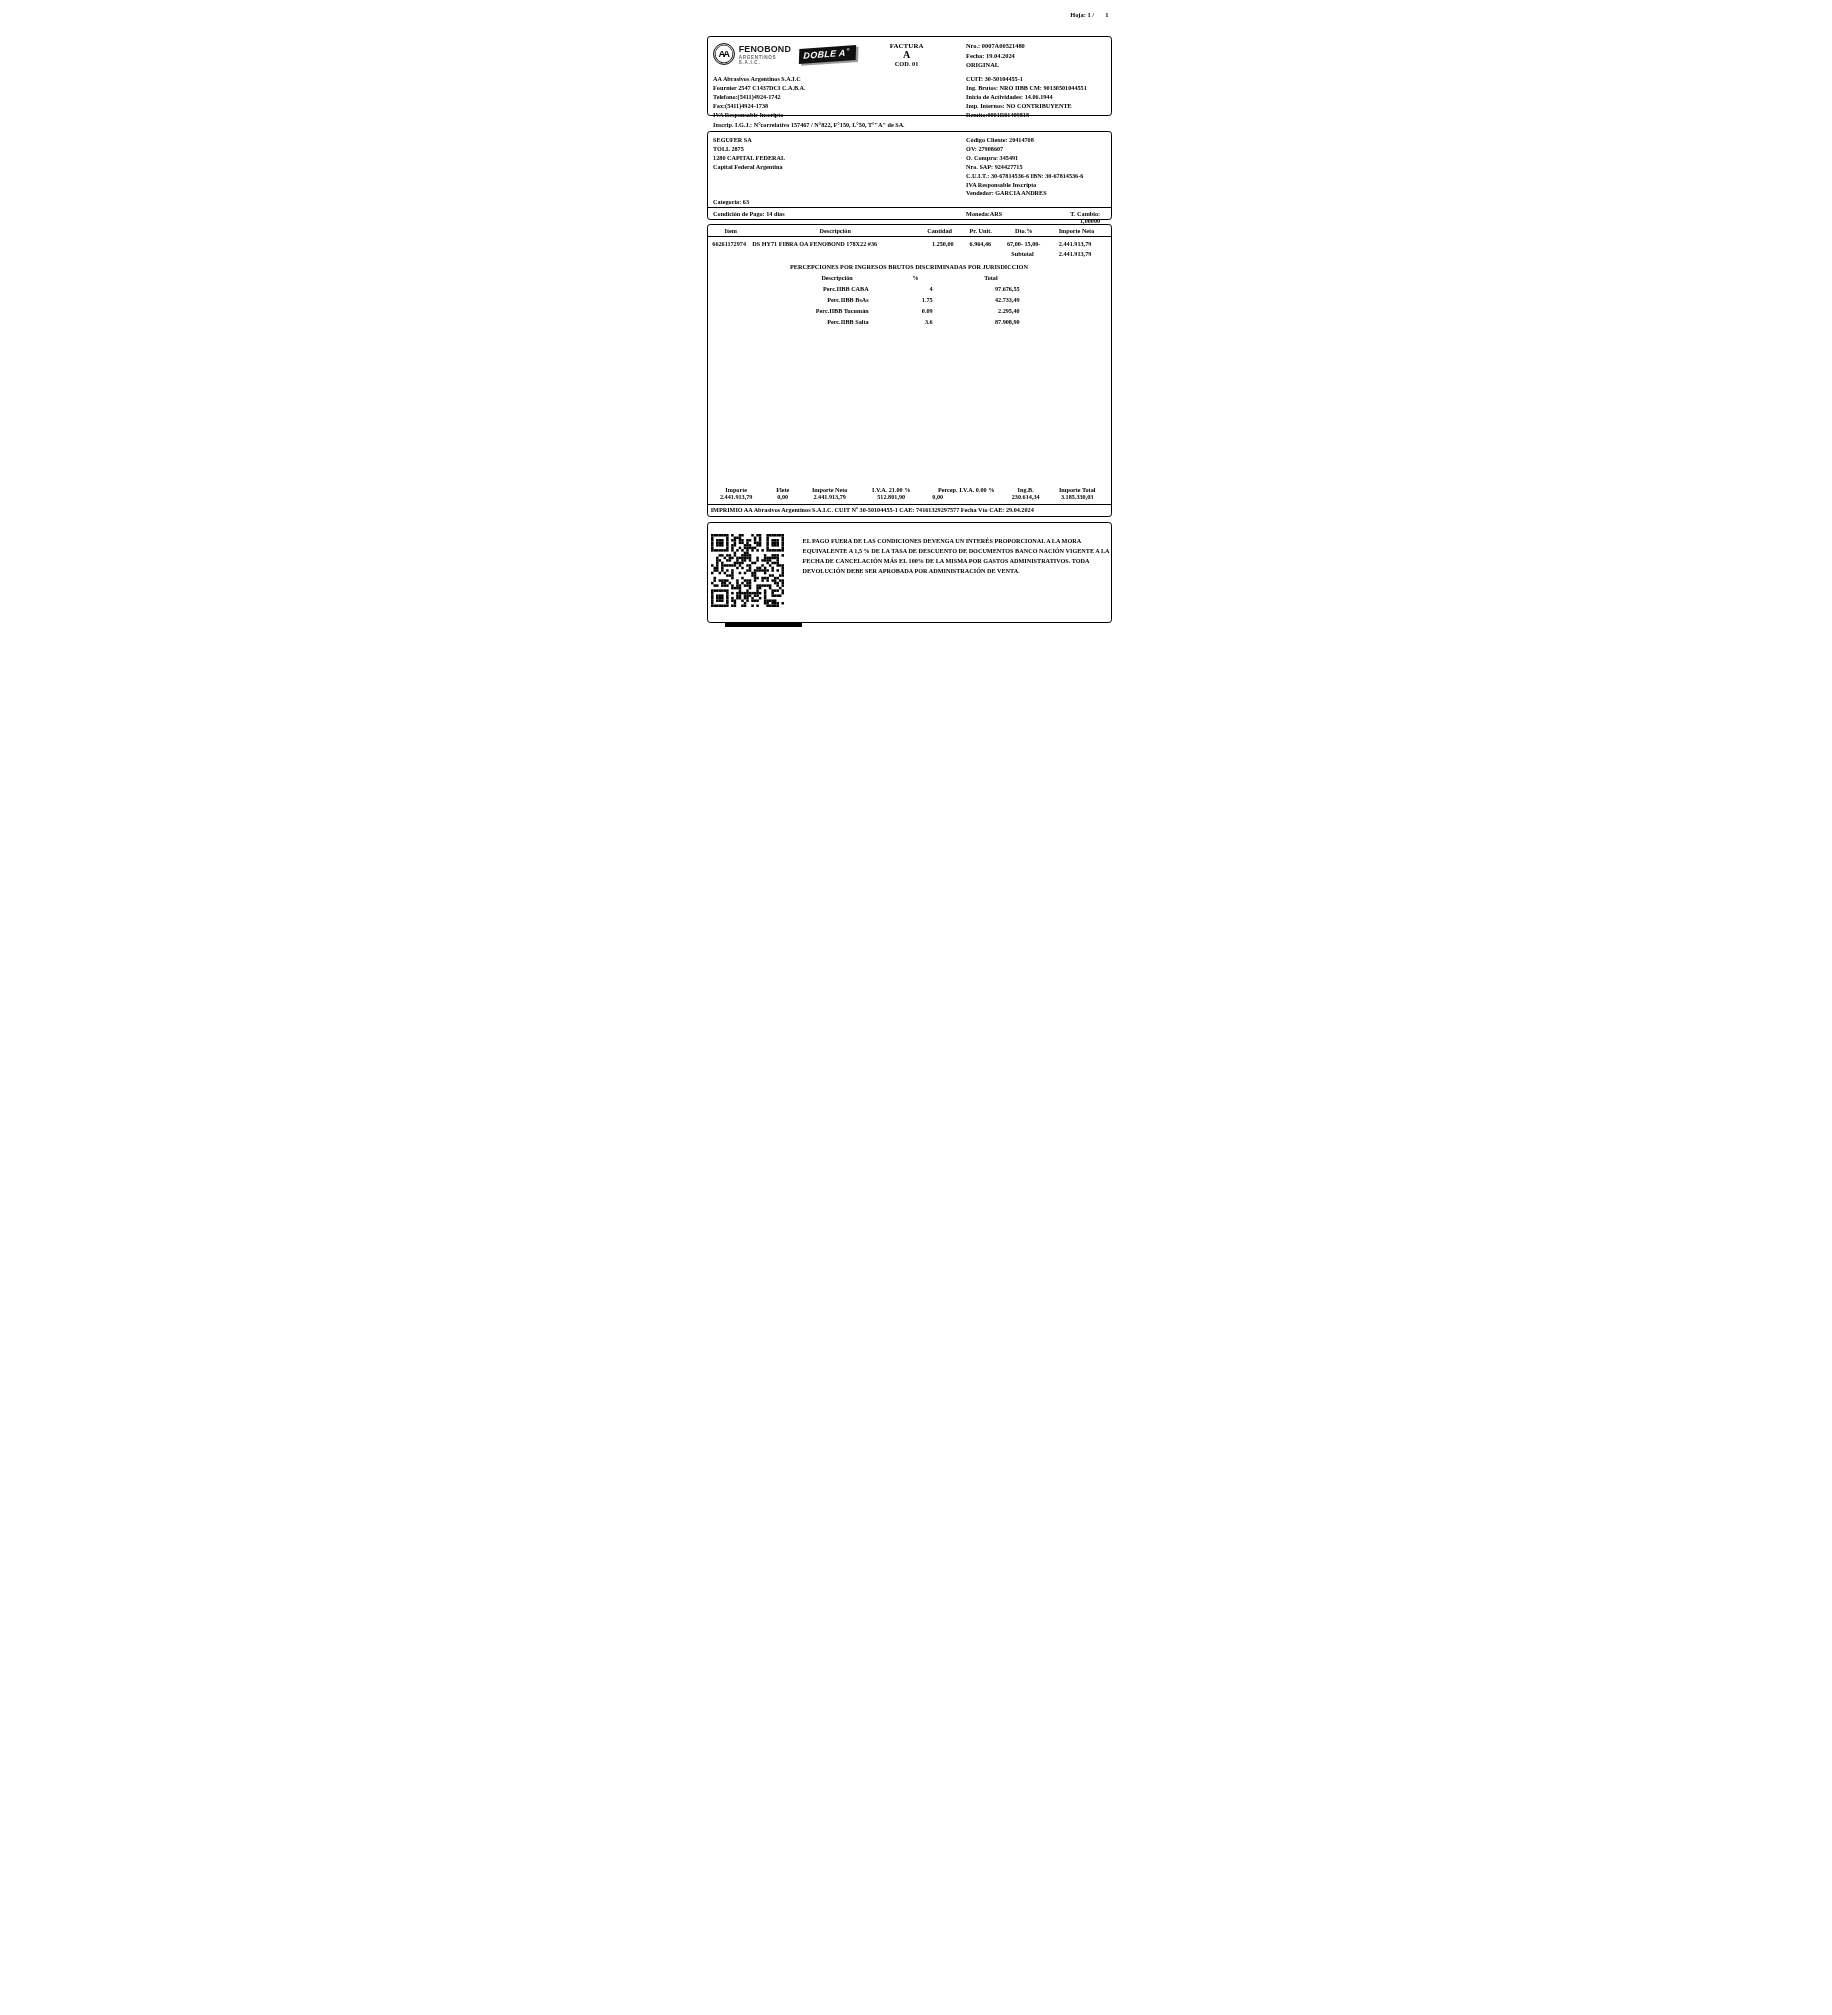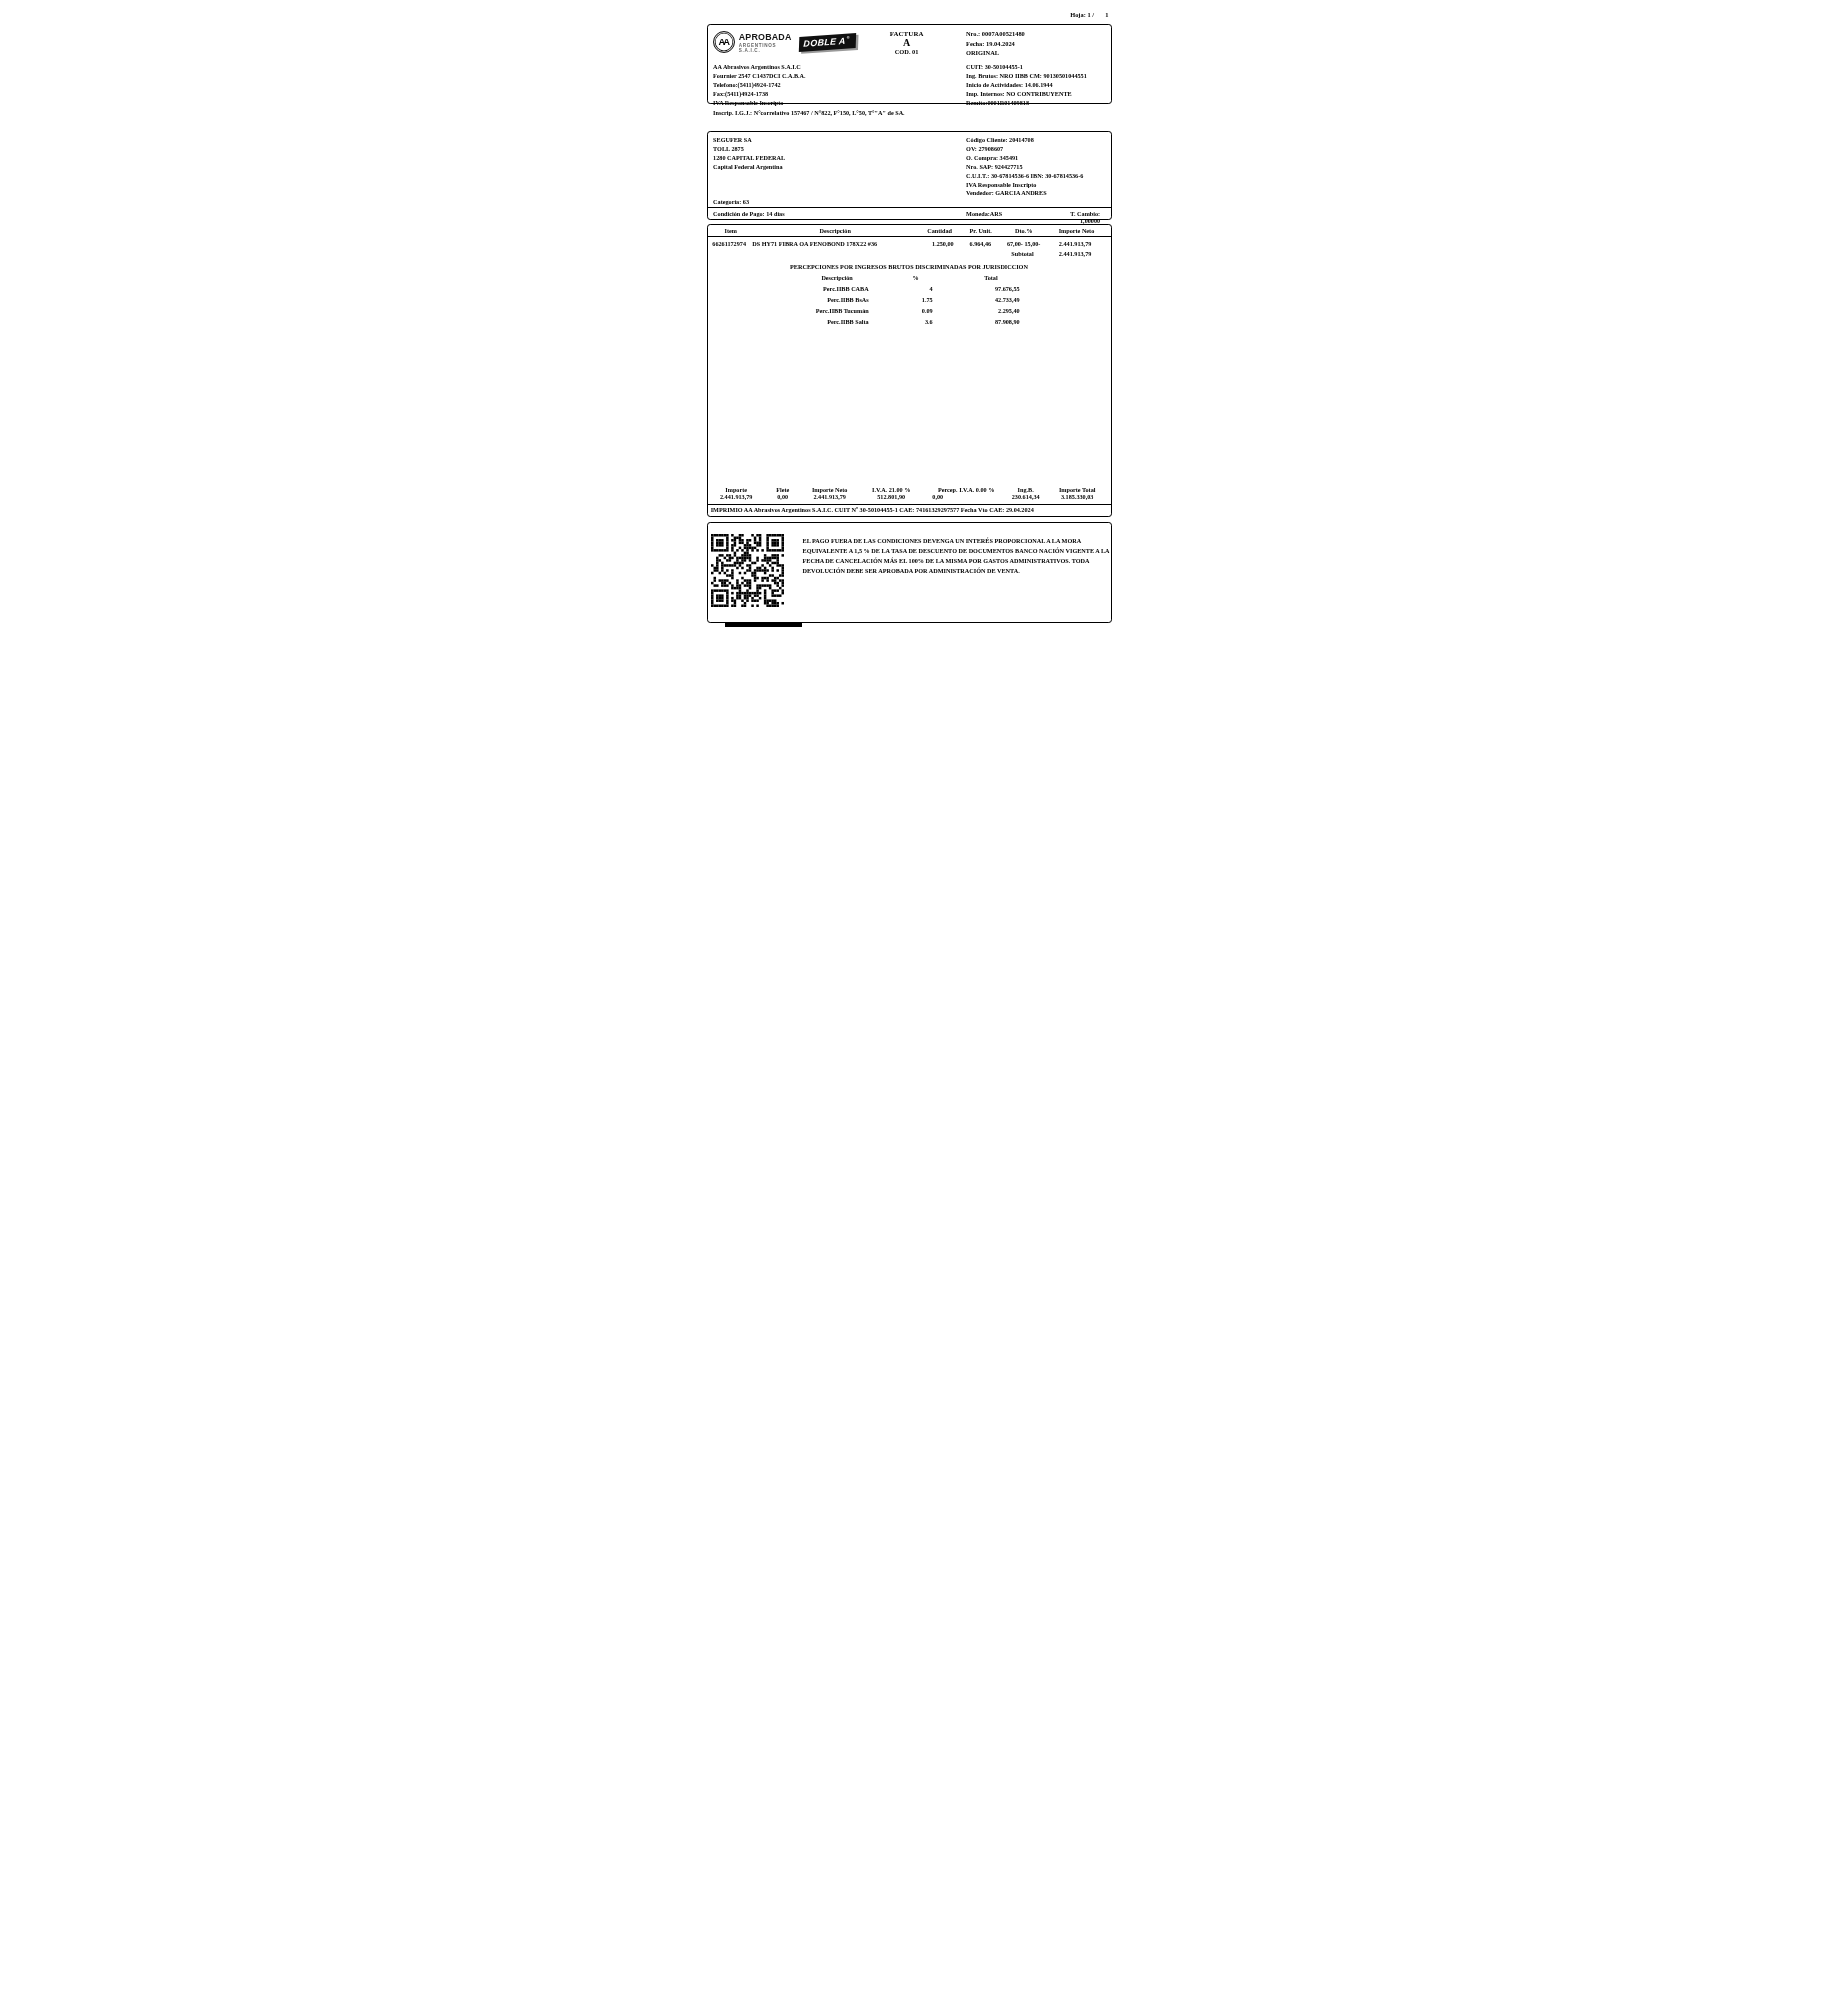--- a/index.html
+++ b/index.html
@@ -5,21 +5,21 @@
   *{box-sizing:border-box;margin:0;padding:0}
   body{background:#ffffff;margin:0}
   .page{position:relative;width:443px;height:627px;background:#fff;margin:0 auto;
         font-family:"Liberation Serif","DejaVu Serif",serif;font-weight:700;color:#000;overflow:hidden}
   .box{position:absolute;left:12px;width:405px;border:0.8px solid #000;border-radius:3.2px;background:#fff}
 
   .hoja{position:absolute;top:11.3px;right:29px;font-size:6.4px}
   .hoja .num{margin-left:11.3px}
 
   
-  .header-box{top:24px;height:80px;padding:4px 5.6px 2.4px}
+  .header-box{top:36px;height:80px;padding:4px 5.6px 2.4px}
   .header-top{display:grid;grid-template-columns:143px 101px 1fr;align-items:start}
   .logo-area{display:flex;align-items:flex-start;gap:3.6px;padding-top:2.4px}
   .aa-circle{flex:0 0 auto;width:22px;height:22px;border-radius:50%;border:1.2px solid #161616;
              box-shadow:inset 0 0 0 0.8px #fff,inset 0 0 0 1.6px #161616;
              display:flex;align-items:center;justify-content:center;
              font-family:"Liberation Sans",sans-serif;font-weight:bold;font-size:9.3px;letter-spacing:-2px;padding-right:1.6px}
   .brand{font-family:"Liberation Sans",sans-serif;padding-top:2px}
   .brand-1{font-size:8.9px;font-weight:bold;letter-spacing:0.2px;color:#161616;line-height:9.3px}
   .brand-2{font-size:4.6px;font-weight:bold;letter-spacing:0.7px;color:#666}
   .doble-a{margin-left:0.8px;margin-top:3.2px;background:#101010;color:#fff;
@@ -89,21 +89,21 @@
 
   <div class="hoja">
     <span>Hoja: 1 /</span><span class="num">1</span>
   </div>
 
   <div class="box header-box">
     <div class="header-top">
       <div class="logo-area">
         <div class="aa-circle">AA</div>
         <div class="brand">
-          <div class="brand-1">APROBADA</div>
+          <div class="brand-1">FENOBOND</div>
           <div class="brand-2">ARGENTINOS S.A.I.C.</div>
         </div>
         <div class="doble-a"><span>DOBLE A</span><span class="reg">®</span></div>
       </div>
       <div class="invoice-id">
         <div class="invoice-title">FACTURA</div>
         <div class="invoice-letter">A</div>
         <div class="invoice-code">COD. 01</div>
       </div>
       <div class="invoice-meta">

